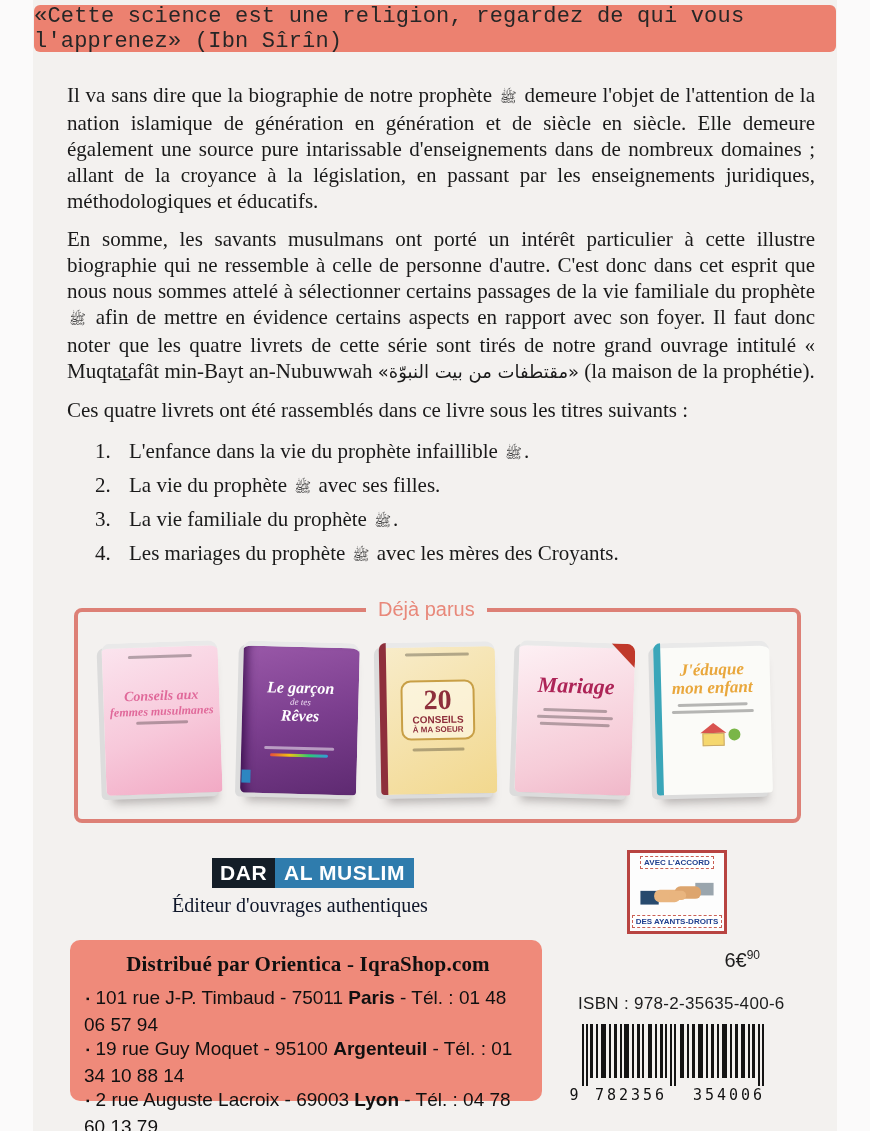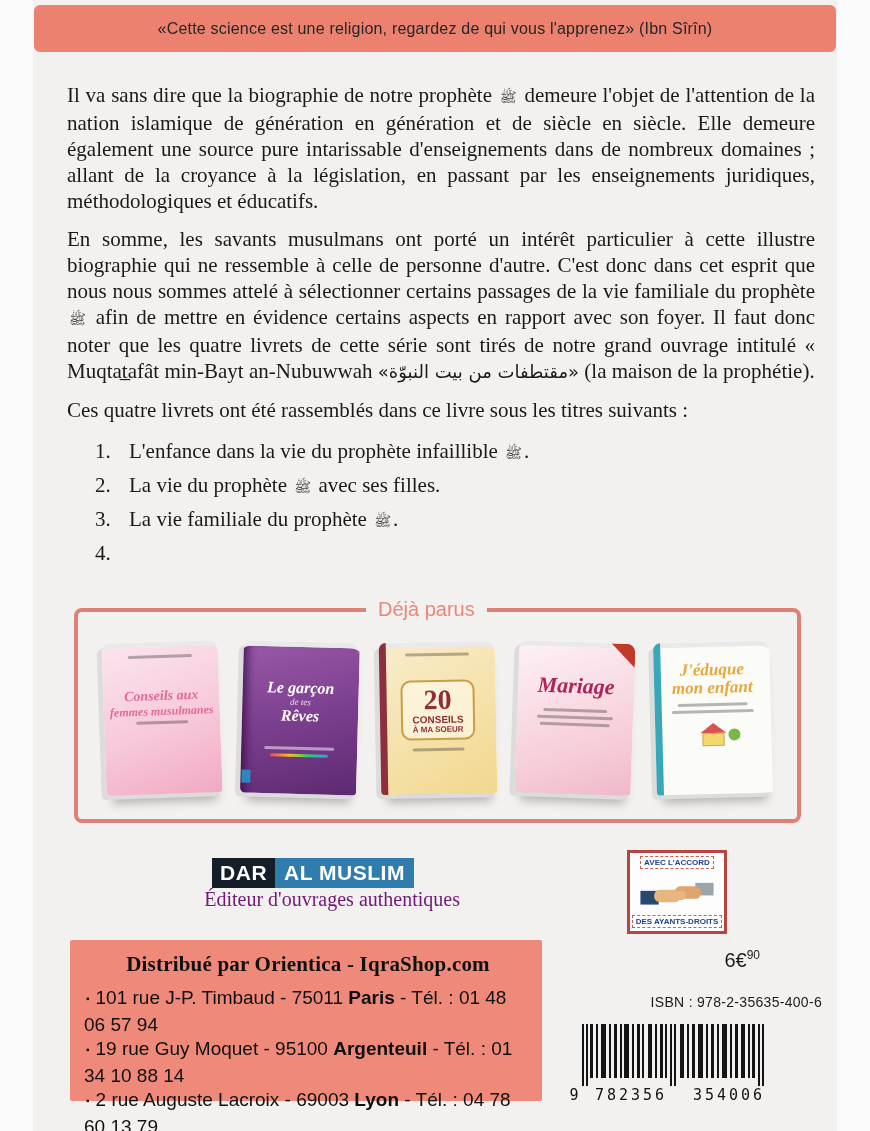--- a/index.html
+++ b/index.html
@@ -5,21 +5,21 @@
   * { margin:0; padding:0; box-sizing:border-box; }
   html,body { width:870px; }
   body { font-family:"Liberation Serif","DejaVu Serif",serif; background:#efedeb; }
   .page { position:relative; width:870px; height:1131px; background:#f3f1ef; overflow:hidden; }
   .edge { position:absolute; top:0; height:100%; width:33px; background:#fbfafa; }
   .edge.l { left:0; } .edge.r { right:0; }
 
   
   .banner { position:absolute; left:34px; top:5px; width:802px; height:47px;
     background:#ec8170; border-radius:6px; display:flex; align-items:center; justify-content:center; }
-  .banner span { font-family:Liberation Sans, sans-serif; font-size:16px; color:#262626; letter-spacing:.2px; }
+  .banner span { font-family:Liberation Mono, monospace; font-size:22px; color:#262626; letter-spacing:.2px; }
 
   
   .content { position:absolute; left:67px; top:82px; width:748px; color:#1a1a1a;
     font-size:21px; line-height:26px; text-align:justify; }
   .content p { margin-bottom:12px; }
   .pbuh { font-family:"DejaVu Sans",sans-serif; font-size:14px; margin:0 2px; color:#333; }
   .arabic { font-family:"DejaVu Sans",sans-serif; font-size:18px; }
   .tlist { margin-top:6px; }
   .li { display:flex; line-height:32px; padding-left:28px; }
   .li .num { width:34px; flex:none; }
@@ -60,43 +60,43 @@
   .house { position:relative; width:30px; margin:8px auto 0; }
   .roof { width:0; margin:0 auto; border-left:13px solid transparent; border-right:13px solid transparent; border-bottom:10px solid #d9534f; }
   .hbody { width:22px; height:13px; margin:0 auto; background:#f5d76e; border:1px solid #c9a96a; }
   .tree { position:absolute; right:-12px; top:6px; width:12px; height:12px; background:#7ab648; border-radius:50%; }
 
   
   .publisher { position:absolute; left:140px; top:858px; width:320px; text-align:center; }
   .logo { display:inline-flex; font-family:"Liberation Sans",sans-serif; font-weight:bold; font-size:21px; color:#fff; letter-spacing:.5px; }
   .logo .dar { background:#141e28; padding:3px 8px;margin-left:26px; }
   .logo .alm { background:#2f7cad; padding:3px 9px; }
-  .tagline { font-size:20px; color:#701a75;text-align:right; }
+  .tagline { margin-top:6px; font-size:20px; color:#0f172a; }
 
   
   .stamp { position:absolute; left:627px; top:850px; width:100px; height:84px; background:#fdfdfd;
     border:3px solid #b84441; display:flex; flex-direction:column; align-items:center; justify-content:space-between; padding:3px 2px; }
   .stamp-label { font-family:"Liberation Sans",sans-serif; font-weight:bold; font-size:8px; color:#20408f;
     border:1px dashed #c96055; padding:1px 3px; white-space:nowrap; background:#fff; }
 
   
   .distrib { position:absolute; left:70px; top:940px; width:472px; height:161px; background:#ef8a7a;
-    border-radius:2px; padding:12px 10px 0 14px; color:#101010; }
+    border-radius:10px; padding:12px 10px 0 14px; color:#101010; }
   .distrib h2 { font-size:21px; font-weight:bold; text-align:center; letter-spacing:.2px; margin-bottom:9px; }
   .addr { font-family:"Liberation Sans",sans-serif; font-size:19px; line-height:24px; }
   .addr::before { content:"▪"; font-size:10px; margin:0 6px 0 2px; position:relative; top:-2px; }
   .addr b, .siteline b { font-weight:bold; }
   .siteline { font-family:"Liberation Sans",sans-serif; font-size:15px; line-height:24px; padding-left:2px; }
 
   
   .price { position:absolute; left:560px; top:948px; width:200px; text-align:right;
     font-family:"Liberation Sans",sans-serif; font-size:20px; color:#1c1c1c; }
   .price sup { font-size:12px; }
-  .isbn { position:absolute; left:578px; top:994px; width:244px; text-align:right;
-    font-family:"Liberation Sans",sans-serif; font-size:14px; color:#1c1c1c; letter-spacing:.3px; }
+  .isbn { position:absolute; left:578px; top:994px; width:244px; text-align:left;
+    font-family:"Liberation Sans",sans-serif; font-size:17px; color:#1c1c1c; letter-spacing:.3px; }
   .barcode { position:absolute; left:566px; top:1024px; width:212px; height:80px; }
   .barcode svg { position:absolute; left:16px; top:0; }
   .bc-digits { position:absolute; bottom:0; left:0; width:212px; display:flex; align-items:flex-end;
     font-family:"DejaVu Sans Mono",monospace; font-size:15px; color:#111; }
   .bc-digits .d9 { width:16px; text-align:center; }
   .bc-digits .dg { flex:1; text-align:center; background:#f3f1ef; margin:0 4px; letter-spacing:3px; }
 </style>
 </head>
 <body>
 
@@ -120,20 +120,21 @@
       <div class="li">
           <span class="num">2.</span>
           <span><span>La vie du prophète </span><span class="pbuh">ﷺ</span><span> avec ses filles.</span></span>
         </div>
       <div class="li">
           <span class="num">3.</span>
           <span><span>La vie familiale du prophète </span><span class="pbuh">ﷺ</span><span>.</span></span>
         </div>
       <div class="li">
           <span class="num">4.</span>
+          <span><span>Les mariages du prophète </span><span class="pbuh">ﷺ</span><span> avec les mères des Croyants.</span></span>
         </div>
     </div>
   </div>
 
   <div class="parus">
     <span class="parus-title">Déjà parus</span>
     <div class="books">
       <div class="book book-1">
         <div class="micro" style="width:55%; margin-top:8px;"></div>
         <div class="b1-t1">Conseils aux</div>

